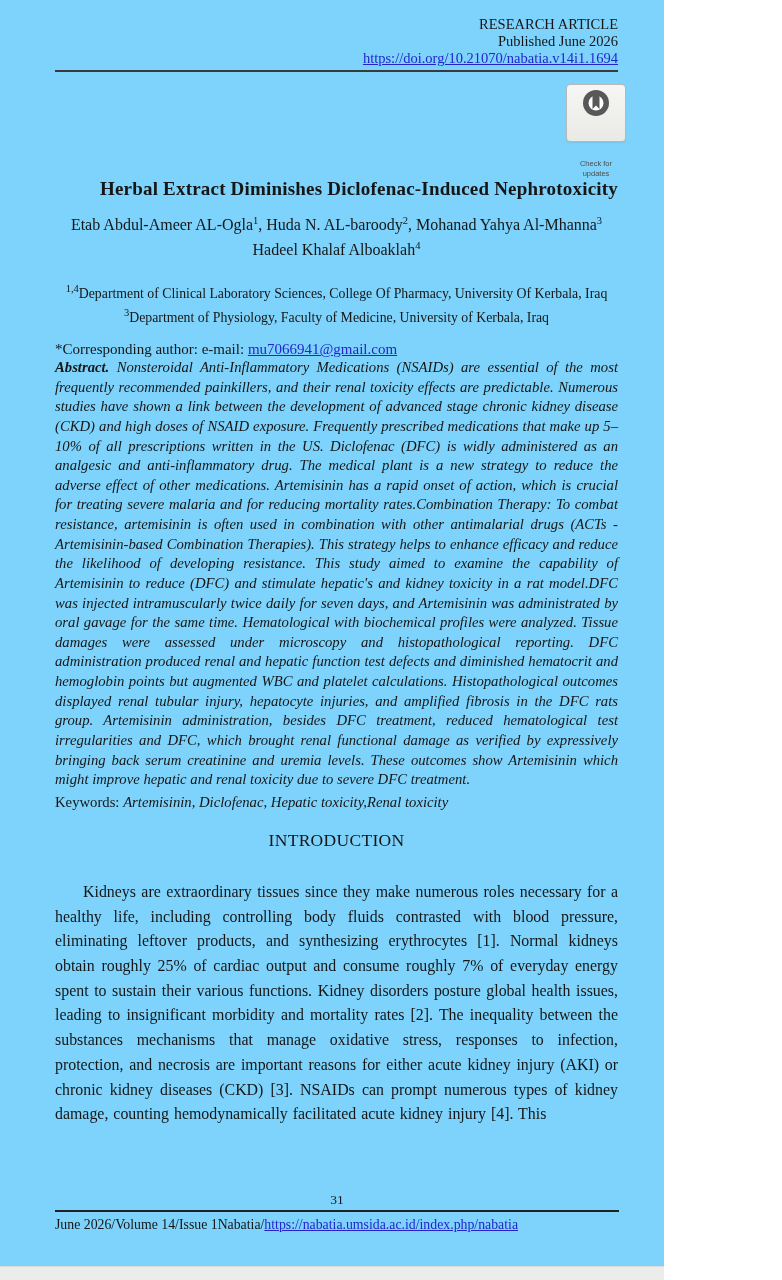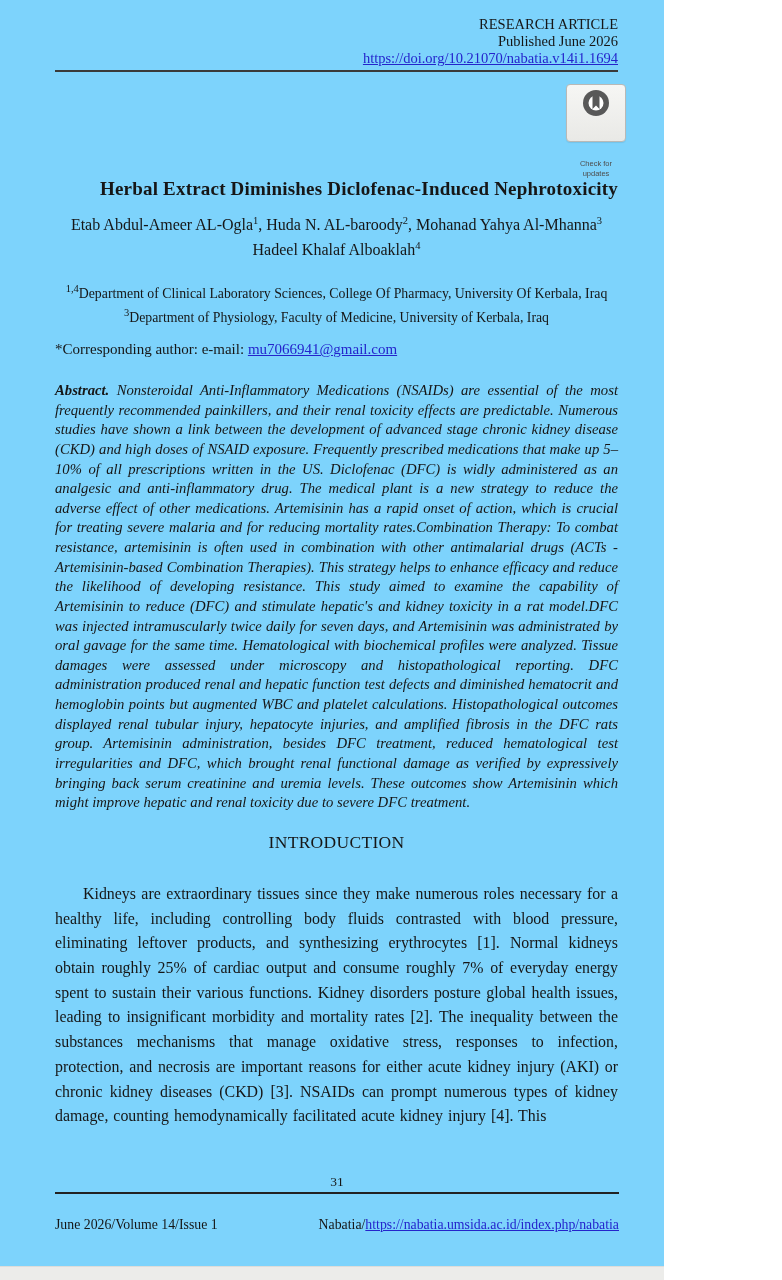--- a/index.html
+++ b/index.html
@@ -42,43 +42,43 @@
 
   
   .article-title { text-align:right; font-size:19px; font-weight:bold; margin-top:36px; letter-spacing:0.2px; }
   .authors { text-align:center; font-size:16px; margin-top:13px; line-height:1.5; }
   .authors sup, .affiliations sup { font-size:10.5px; }
   .affiliations { text-align:center; font-size:13.8px; margin-top:19px; line-height:1.52; }
   .corresponding { text-align:left; font-size:15px; margin-top:13px; }
 
   
   .abstract {
-    margin-top:23px; font-size:14.7px; font-style:italic;
+    font-size:14.7px; font-style:italic;
     text-align:justify; line-height:1.335;
   }
   .abstract .abstract-label { font-weight:bold; }
   .keywords-line { margin-top:4px; font-size:14.7px; }
   .keywords-line .kw-label { font-style:normal; }
   .keywords-line .kw-body { font-style:italic; }
 
   
   .section-heading { text-align:center; font-size:17.5px; font-weight:normal; margin-top:19px; letter-spacing:0.3px; }
   .body-paragraph {
     margin-top:29px; font-size:15.9px; line-height:1.555;
     text-align:justify; text-indent:28px;
     word-spacing:1px;
   }
 
   
   .footer { position:absolute; left:55px; right:45px; bottom:47px; }
   .page-number { text-align:center; font-size:13.5px; margin-bottom:2px; }
   .footer-rule { border:none; border-top:2px solid #222; }
   .footer-row {
-    display:flex; justify-content:space-between;
-    font-size:13.8px; padding-top:23px;
+    display:flex; justify-content:flex-start;
+    font-size:13.8px; padding-top:5px;
   }
   .bottom-strip {
     position:absolute; left:0; right:0; bottom:0; height:14px;
     background:#ececea; border-top:1px solid #dddddb;
   }
 </style>
 </head>
 <body>
 
 <div class="page">
@@ -122,20 +122,23 @@
     </div>
 
     <div class="corresponding">
       <span>*Corresponding author: e-mail: </span><a class="inline-link">mu7066941@gmail.com</a>
     </div>
 
     <p class="abstract">
       <span class="abstract-label">Abstract. </span><span>Nonsteroidal Anti-Inflammatory Medications (NSAIDs) are essential of the most frequently recommended painkillers, and their renal toxicity effects are predictable. Numerous studies have shown a link between the development of advanced stage chronic kidney disease (CKD) and high doses of NSAID exposure. Frequently prescribed medications that make up 5–10% of all prescriptions written in the US. Diclofenac (DFC) is widly administered as an analgesic and anti-inflammatory drug. The medical plant is a new strategy to reduce the adverse effect of other medications. Artemisinin has a rapid onset of action, which is crucial for treating severe malaria and for reducing mortality rates.Combination Therapy: To combat resistance, artemisinin is often used in combination with other antimalarial drugs (ACTs - Artemisinin-based Combination Therapies). This strategy helps to enhance efficacy and reduce the likelihood of developing resistance. This study aimed to examine the capability of Artemisinin to reduce (DFC) and stimulate hepatic's and kidney toxicity in a rat model.DFC was injected intramuscularly twice daily for seven days, and Artemisinin was administrated by oral gavage for the same time. Hematological with biochemical profiles were analyzed. Tissue damages were assessed under microscopy and histopathological reporting. DFC administration produced renal and hepatic function test defects and diminished hematocrit and hemoglobin points but augmented WBC and platelet calculations. Histopathological outcomes displayed renal tubular injury, hepatocyte injuries, and amplified fibrosis in the DFC rats group. Artemisinin administration, besides DFC treatment, reduced hematological test irregularities and DFC, which brought renal functional damage as verified by expressively bringing back serum creatinine and uremia levels. These outcomes show Artemisinin which might improve hepatic and renal toxicity due to severe DFC treatment.</span>
     </p>
 
+    <p class="keywords-line">
+      <span class="kw-label">Keywords: </span><span class="kw-body">Artemisinin, Diclofenac, Hepatic toxicity,Renal toxicity</span>
+    </p>
 
     <h2 class="section-heading">INTRODUCTION</h2>
     <p class="body-paragraph">Kidneys are extraordinary tissues since they make numerous roles necessary for a healthy life, including controlling body fluids contrasted with blood pressure, eliminating leftover products, and synthesizing erythrocytes [1]. Normal kidneys obtain roughly 25% of cardiac output and consume roughly 7% of everyday energy spent to sustain their various functions. Kidney disorders posture global health issues, leading to insignificant morbidity and mortality rates [2]. The inequality between the substances mechanisms that manage oxidative stress, responses to infection, protection, and necrosis are important reasons for either acute kidney injury (AKI) or chronic kidney diseases (CKD) [3]. NSAIDs can prompt numerous types of kidney damage, counting hemodynamically facilitated acute kidney injury [4]. This</p>
 
   </div>
 
   <div class="footer">
     <div class="page-number">31</div>
     <hr class="footer-rule">
     <div class="footer-row">

